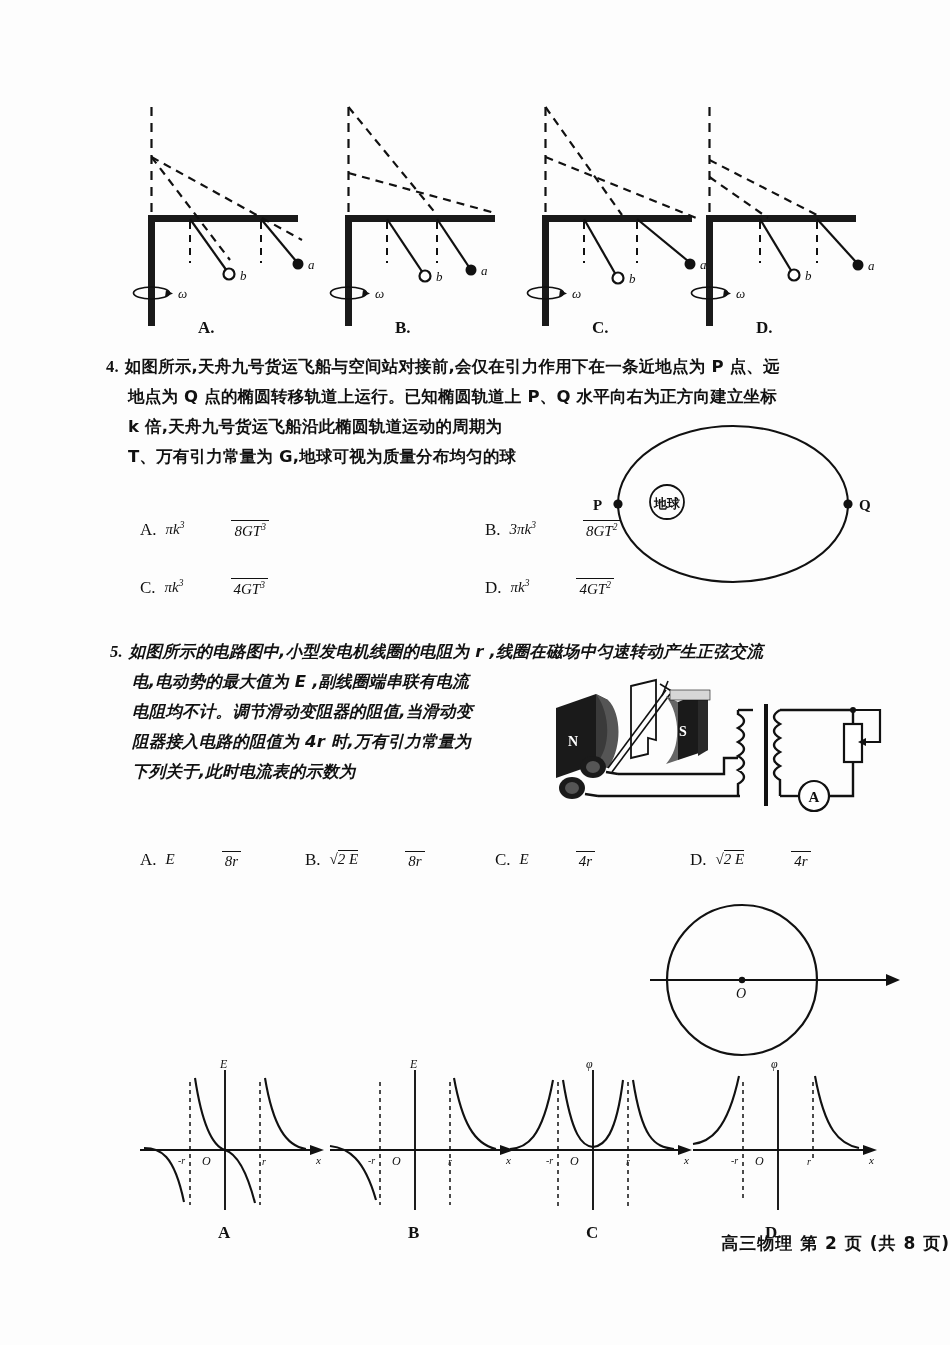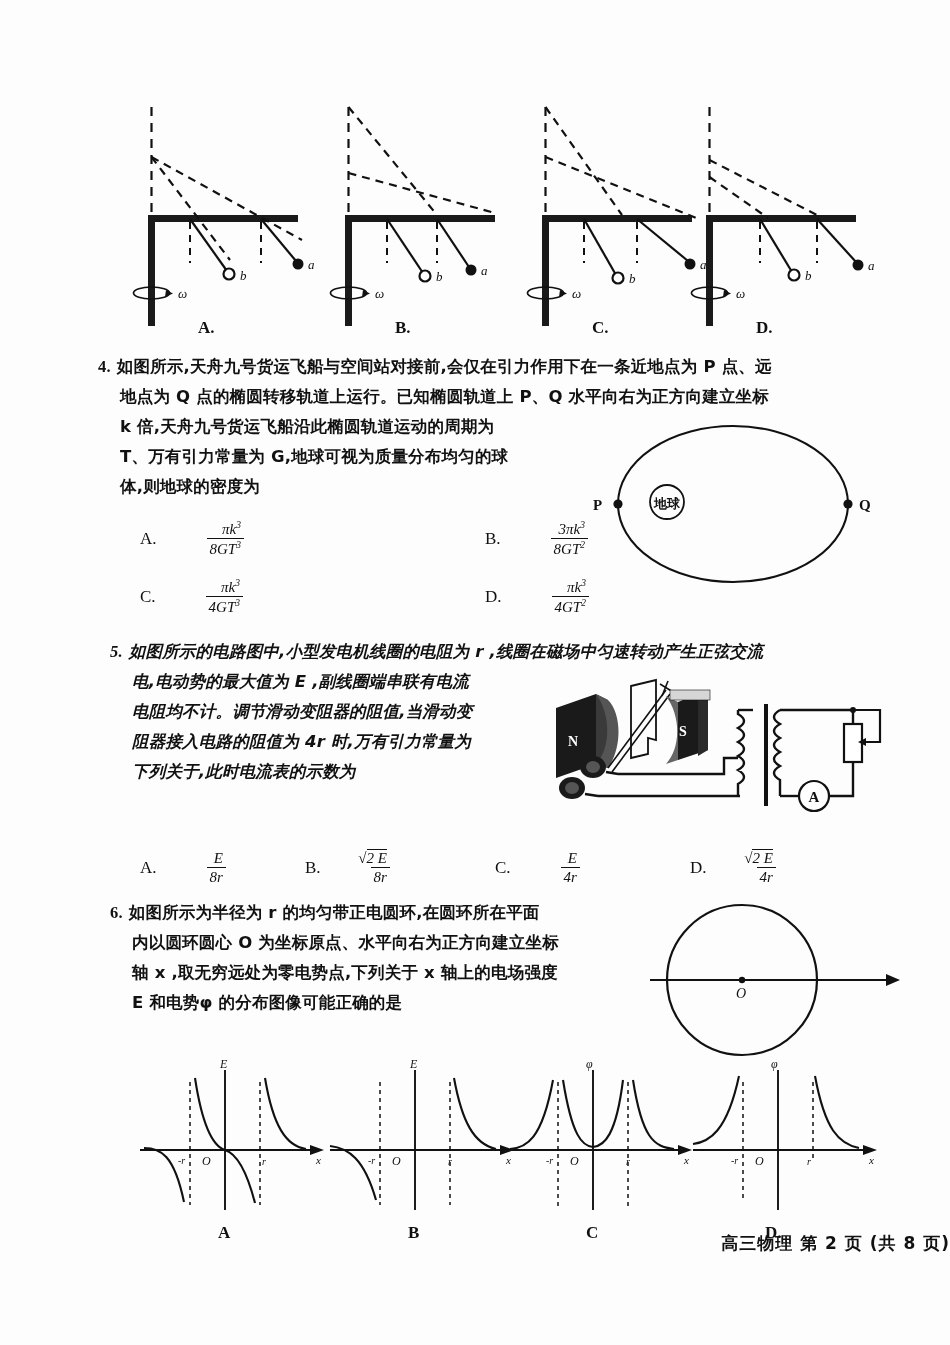--- a/index.html
+++ b/index.html
@@ -50,22 +50,22 @@
     align-items: center;
     font-size: 16px;
   }
   .optlabel {
     font-family: "Liberation Serif", serif;
     font-size: 17px;
     margin-right: 6px;
   }
   .frac {
     display: inline-flex;
-    flex-direction: column;
-    align-items: flex-end;
+    flex-direction: row;
+    align-items: flex-start;
     font-style: italic;
     font-family: "Liberation Serif", "DejaVu Serif", serif;
     line-height: 1.08;
     vertical-align: middle;
   }
   .frac .num {
     font-size: 15px;
     padding: 0 3px 1px 3px;
   }
   .frac .den {
@@ -185,29 +185,28 @@
         <text x="117" y="195" font-family="Liberation Serif, serif" font-size="13" font-style="italic" fill="#111">b</text>
         <line x1="129" y1="134" x2="168" y2="177" stroke="#111" stroke-width="2.2"></line>
         <circle cx="170" cy="180" r="5.5" fill="#111"></circle>
         <text x="180" y="185" font-family="Liberation Serif, serif" font-size="13" font-style="italic" fill="#111">a</text>
         <text x="48" y="213" font-family="Liberation Serif, serif" font-size="13" font-style="italic" fill="#111">ω</text>
         <text x="68" y="248" font-family="Liberation Serif, serif" font-size="17" font-weight="bold" fill="#111">D.</text>
       </g>
     </svg>
   </div>
 
-  <div class="qblock" style="left:98px; top:352px; width:800px;">
+  <div class="qblock" style="left:106px; top:352px; width:800px;">
     <div class="qline cn">
       <span class="qnum">4.</span>
       <span>如图所示,天舟九号货运飞船与空间站对接前,会仅在引力作用下在一条近地点为 P 点、远</span>
     </div>
     <div class="qline cn qindent">地点为 Q 点的椭圆转移轨道上运行。已知椭圆轨道上 P、Q 水平向右为正方向建立坐标</div>
     <div class="qline cn qindent">k 倍,天舟九号货运飞船沿此椭圆轨道运动的周期为</div>
     <div class="qline cn qindent">T、万有引力常量为 G,地球可视为质量分布均匀的球</div>
-    <div class="qline cn qindent">体,则地球的密度为</div>
   </div>
 
   <div class="fig" style="left:585px; top:412px;">
     <svg width="300" height="185" viewBox="0 0 300 185">
       <ellipse cx="148" cy="92" rx="115" ry="78" fill="none" stroke="#111" stroke-width="2.1"></ellipse>
       <circle cx="33" cy="92" r="4.6" fill="#111"></circle>
       <circle cx="263" cy="92" r="4.6" fill="#111"></circle>
       <text x="8" y="98" font-family="Liberation Serif, serif" font-weight="bold" font-size="15" fill="#111">P</text>
       <text x="274" y="98" font-family="Liberation Serif, serif" font-weight="bold" font-size="15" fill="#111">Q</text>
       <circle cx="82" cy="90" r="17" fill="none" stroke="#111" stroke-width="1.8"></circle>
@@ -350,29 +349,20 @@
   </div>
 
   <div class="optrow-inline" style="left:690px; top:850px;">
     <span class="optlabel">D.</span>
     <span class="frac">
       <span class="num"><span class="rad">√</span><span style="border-top:1.1px solid #111;">2 E</span></span>
       <span class="den"><span>4r</span></span>
     </span>
   </div>
 
-  <div class="qblock" style="left:110px; top:898px; width:800px;">
-    <div class="qline cn">
-      <span class="qnum">6.</span>
-      <span>如图所示为半径为 r 的均匀带正电圆环,在圆环所在平面</span>
-    </div>
-    <div class="qline cn qindent">内以圆环圆心 O 为坐标原点、水平向右为正方向建立坐标</div>
-    <div class="qline cn qindent">轴 x ,取无穷远处为零电势点,下列关于 x 轴上的电场强度</div>
-    <div class="qline cn qindent">E 和电势φ 的分布图像可能正确的是</div>
-  </div>
 
   <div class="fig" style="left:650px; top:900px;">
     <svg width="280" height="165" viewBox="0 0 280 165">
       <circle cx="92" cy="80" r="75" fill="none" stroke="#111" stroke-width="2.2"></circle>
       <line x1="0" y1="80" x2="236" y2="80" stroke="#111" stroke-width="2"></line>
       <polygon points="236,74 250,80 236,86" fill="#111"></polygon>
       <circle cx="92" cy="80" r="3.2" fill="#111"></circle>
       <text x="86" y="98" font-family="Liberation Serif, serif" font-style="italic" font-size="14" fill="#111">O</text>
     </svg>
   </div>

